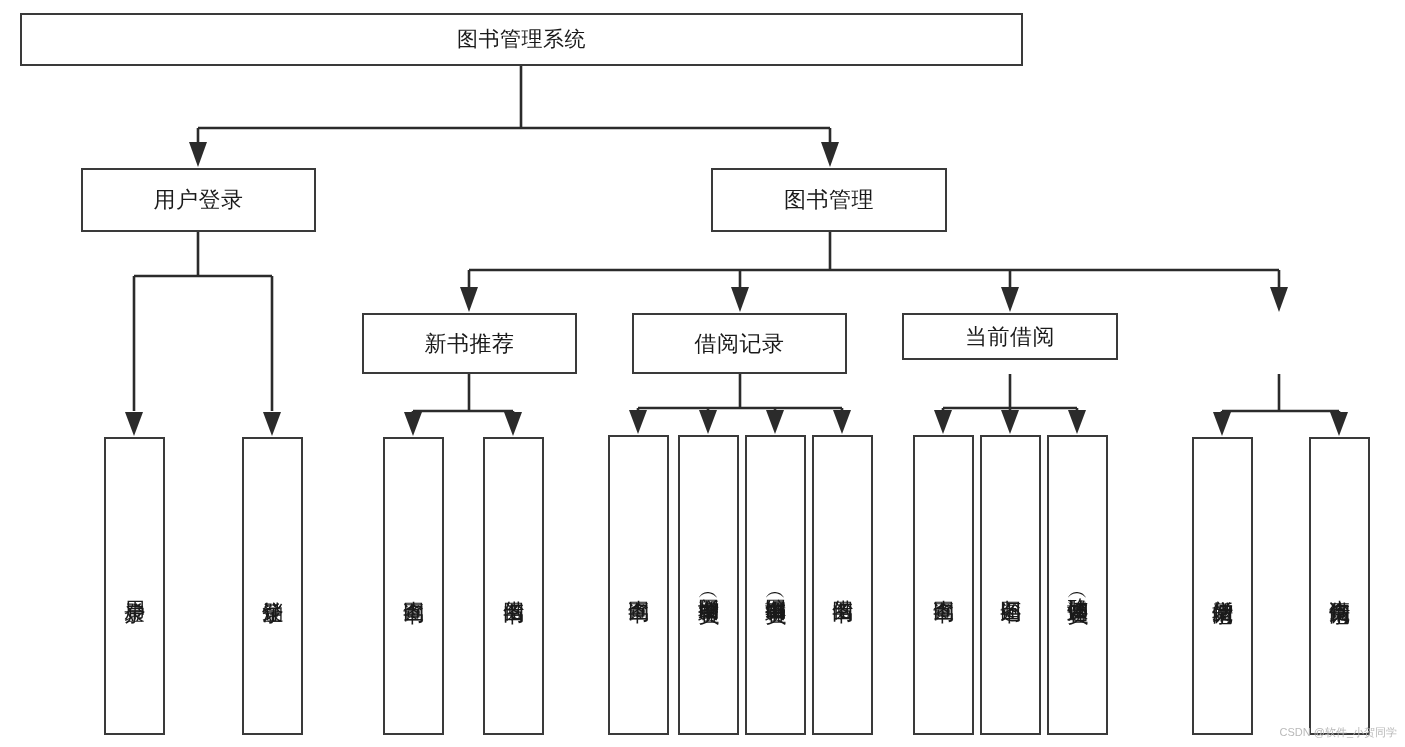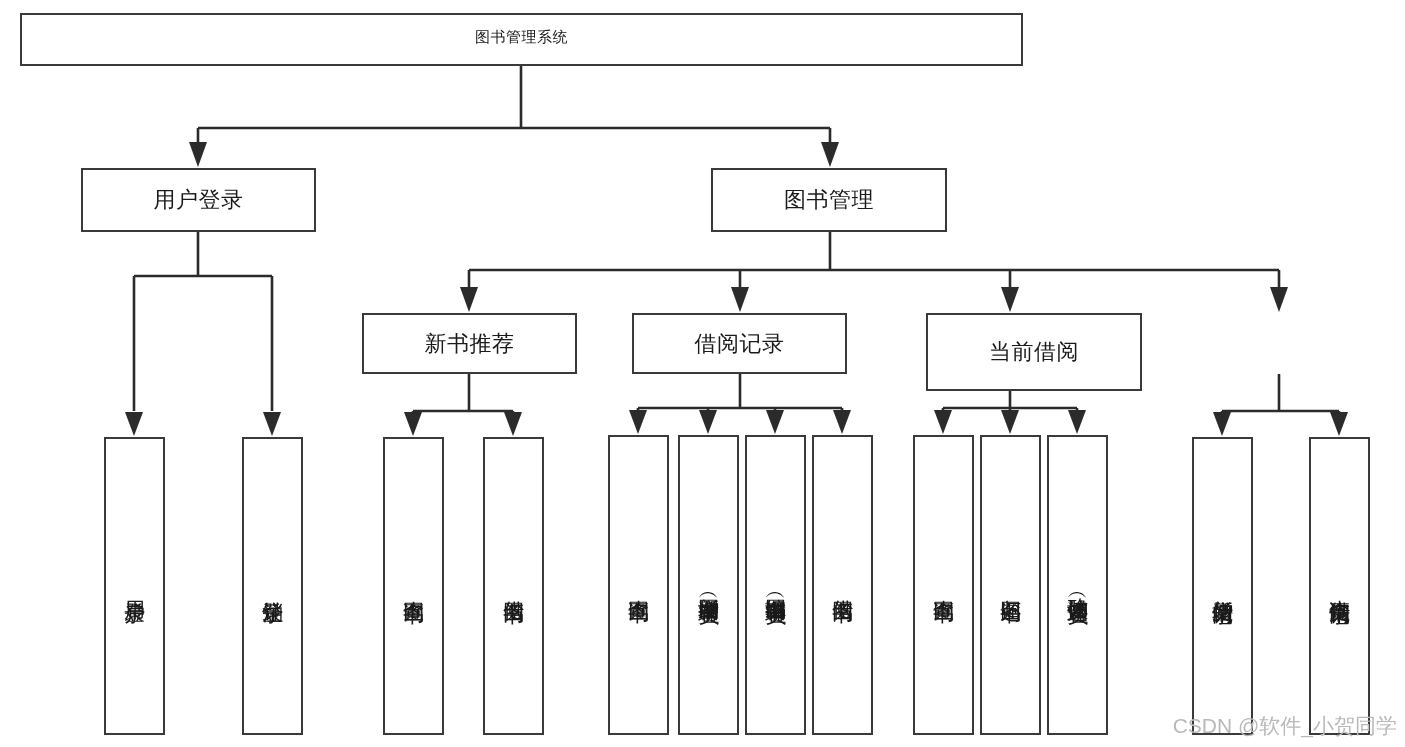--- a/index.html
+++ b/index.html
@@ -44,43 +44,42 @@
     text-align: center;
     line-height: 1.25;
     letter-spacing: 0.5px;
     white-space: nowrap;
   }
   
   .node.horiz .label {
     font-size: 22px;
   }
   .node.root .label {
-    font-size: 15px;
-    font-family: Liberation Mono, monospace;
+    font-size: 21px;
   }
   
   .node.vert {
     align-items: center;
     justify-content: center;
   }
   .node.vert .label {
     writing-mode: vertical-rl;
     text-orientation: upright;
     font-size: 21px;
     line-height: 1.06;
     letter-spacing: 1px;
     white-space: nowrap;
   }
   
   #watermark {
     position: absolute;
     z-index: 3;
     right: 8px;
     bottom: 7px;
-    font-size: 21px;
+    font-size: 11px;
     color: #b9b9b9;
     white-space: nowrap;
     font-family: "Liberation Sans", "DejaVu Sans", sans-serif;
   }
 </style>
 </head>
 <body>
 
 <div id="canvas">
 
@@ -178,21 +177,21 @@
   </div>
 
   <div class="node horiz" style="left:711px; top:168px; width:236px; height:64px;">
     <span class="label">图书管理</span>
   </div>
 
   <div class="node horiz" style="left:632px; top:313px; width:215px; height:61px;">
     <span class="label">借阅记录</span>
   </div>
 
-  <div class="node horiz" style="left:902px; top:313px; width:216px; height:78px;margin-left:24px;">
+  <div class="node horiz" style="left:902px; top:313px; width:216px; height:47px;">
     <span class="label">当前借阅</span>
   </div>
 
 
   <div class="node vert" style="left:104px; top:437px; width:61px; height:298px;">
     <span class="label">用户登录</span>
   </div>
 
   <div class="node vert" style="left:242px; top:437px; width:61px; height:298px;">
     <span class="label">注销登录</span>

